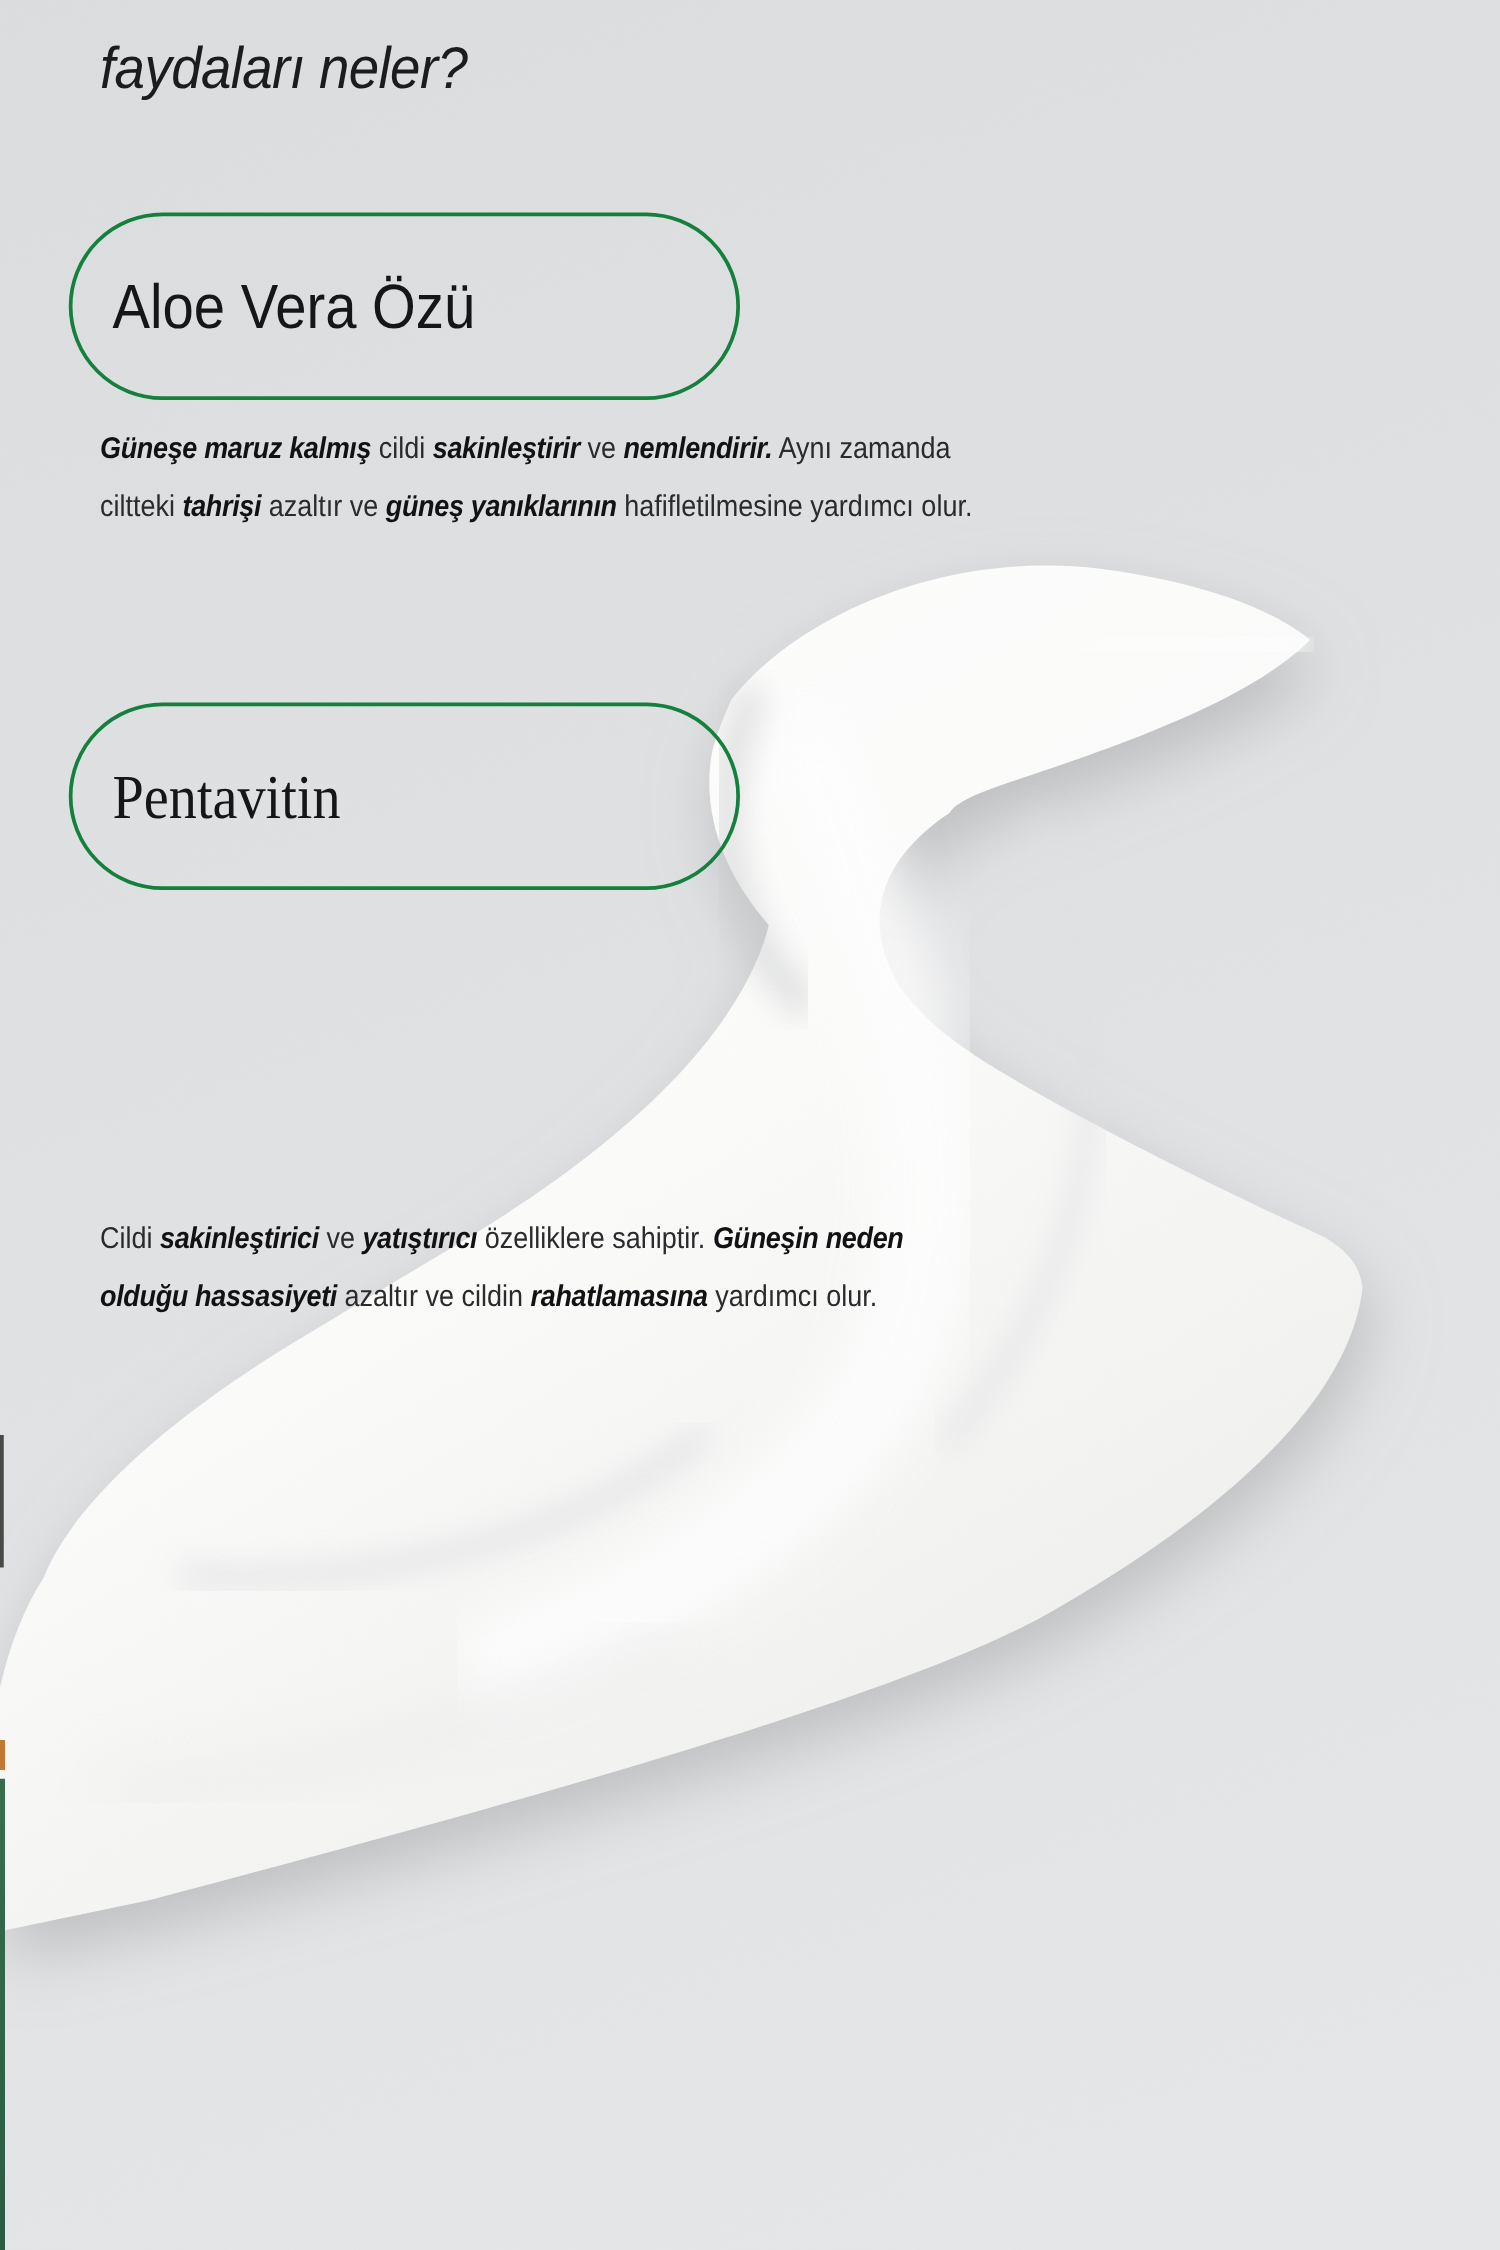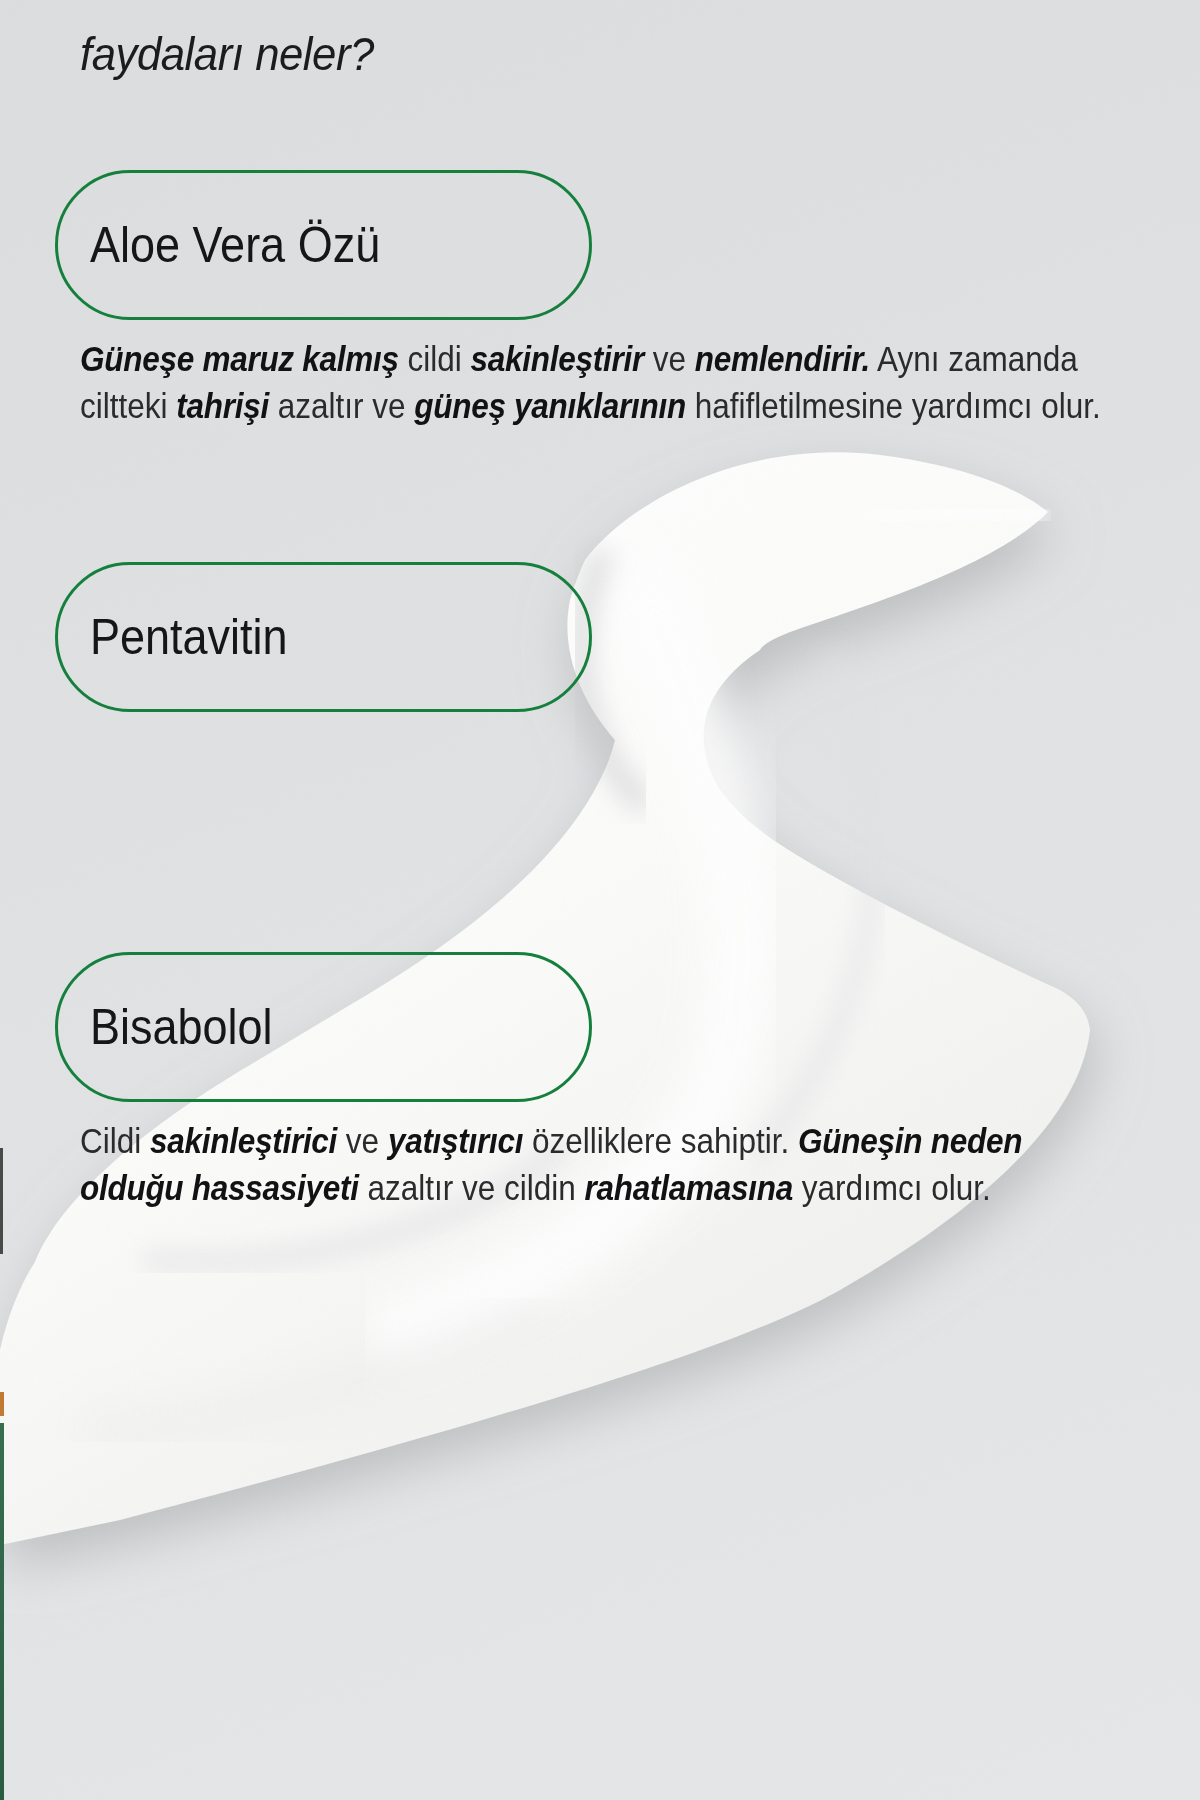--- a/index.html
+++ b/index.html
@@ -14,37 +14,37 @@
 
   .page-title{
     position:absolute;left:80px;top:26px;margin:0;
     font-size:47px;font-weight:500;font-style:italic;color:#1c1c1e;
     transform:scaleX(.93);transform-origin:left center;
     letter-spacing:-.5px;white-space:nowrap;
   }
 
   .benefit{position:absolute;left:55px;width:1110px;}
   .benefit.s0{top:170px;}
-  .benefit.s1{top:562px;}
+  .benefit.s1{top:562px;font-family:Liberation Serif, serif;}
   .benefit.s2{top:952px;}
 
   .pill{
     width:537px;height:150px;box-sizing:border-box;
     border:3px solid #15803d;border-radius:80px;
     display:flex;align-items:center;
     background:transparent;
   }
   .pill-label{
     margin-left:32px;font-size:50px;font-weight:400;color:#161617;
     transform:scaleX(.9);transform-origin:left center;
     letter-spacing:0;white-space:nowrap;
   }
   .desc{
     margin:15px 0 0 25px;
-    font-size:35px;line-height:47px;color:#2b2b2d;
+    font-size:24px;line-height:47px;color:#2b2b2d;
   }
   .desc .line{
     white-space:nowrap;
     transform:scaleX(.9);transform-origin:left center;
   }
   .desc b{font-weight:700;font-style:italic;color:#121214;letter-spacing:-.3px;}
 
   .edge-strip{position:absolute;left:0;z-index:3;}
   .edge-strip.dark{top:1148px;width:3px;height:106px;background:#2e2e2b;opacity:.85;}
   .edge-strip.orange{top:1392px;width:4px;height:24px;background:#c07a33;}
@@ -122,23 +122,20 @@
         </div>
   </section>
 
   <section class="benefit s1">
     <div class="pill">
       <span class="pill-label">Pentavitin</span>
     </div>
   </section>
 
   <section class="benefit s2">
-    <div class="pill">
-      <span class="pill-label">Bisabolol</span>
-    </div>
     <div class="desc">
           <div class="line"><span>Cildi </span><b>sakinleştirici</b><span> ve </span><b>yatıştırıcı</b><span> özelliklere sahiptir. </span><b>Güneşin neden</b></div>
           <div class="line"><b>olduğu hassasiyeti</b><span> azaltır ve cildin </span><b>rahatlamasına</b><span> yardımcı olur.</span></div>
         </div>
   </section>
 </div>
 </div>
 
 <div class="edge-strip dark"></div>
 <div class="edge-strip orange"></div>

